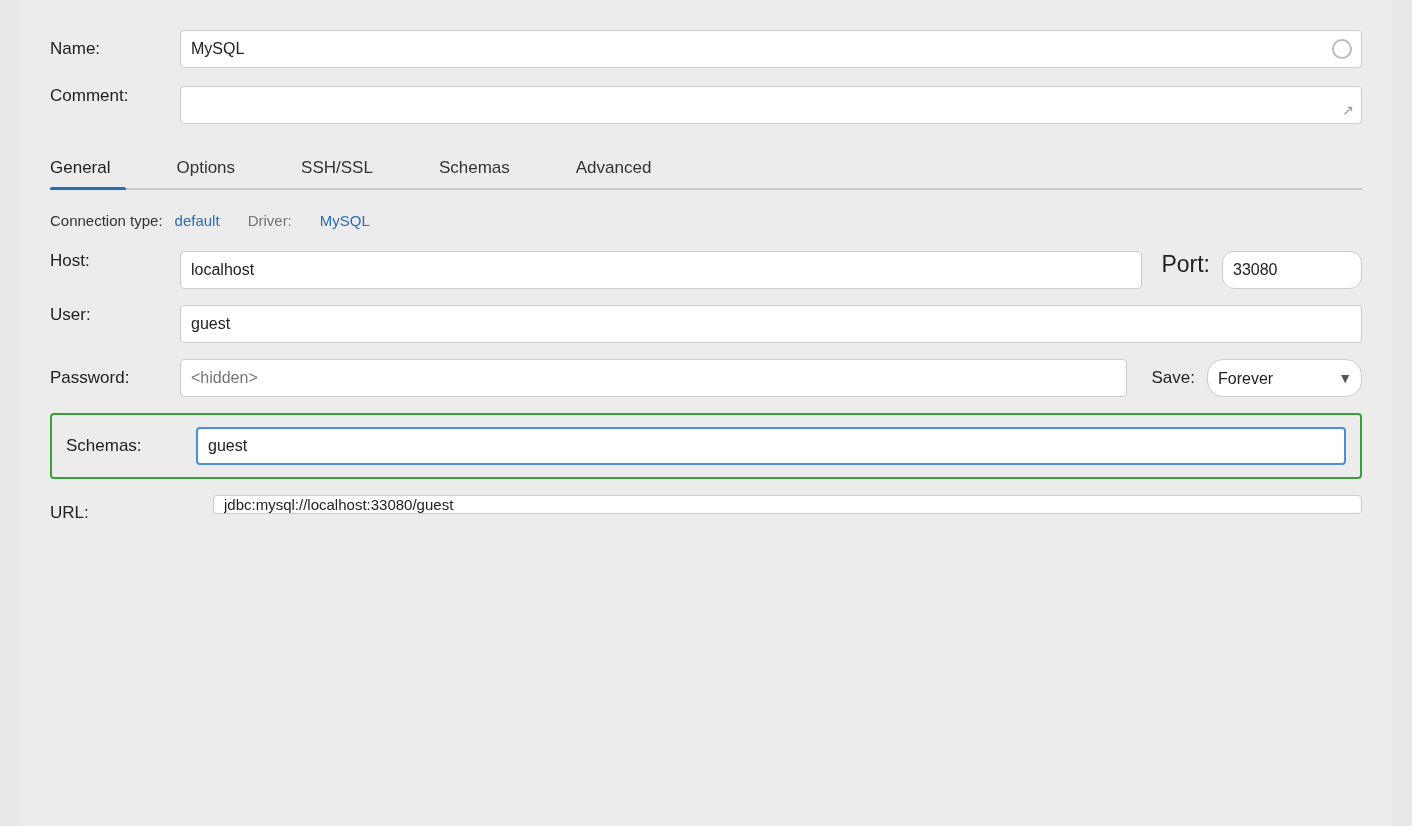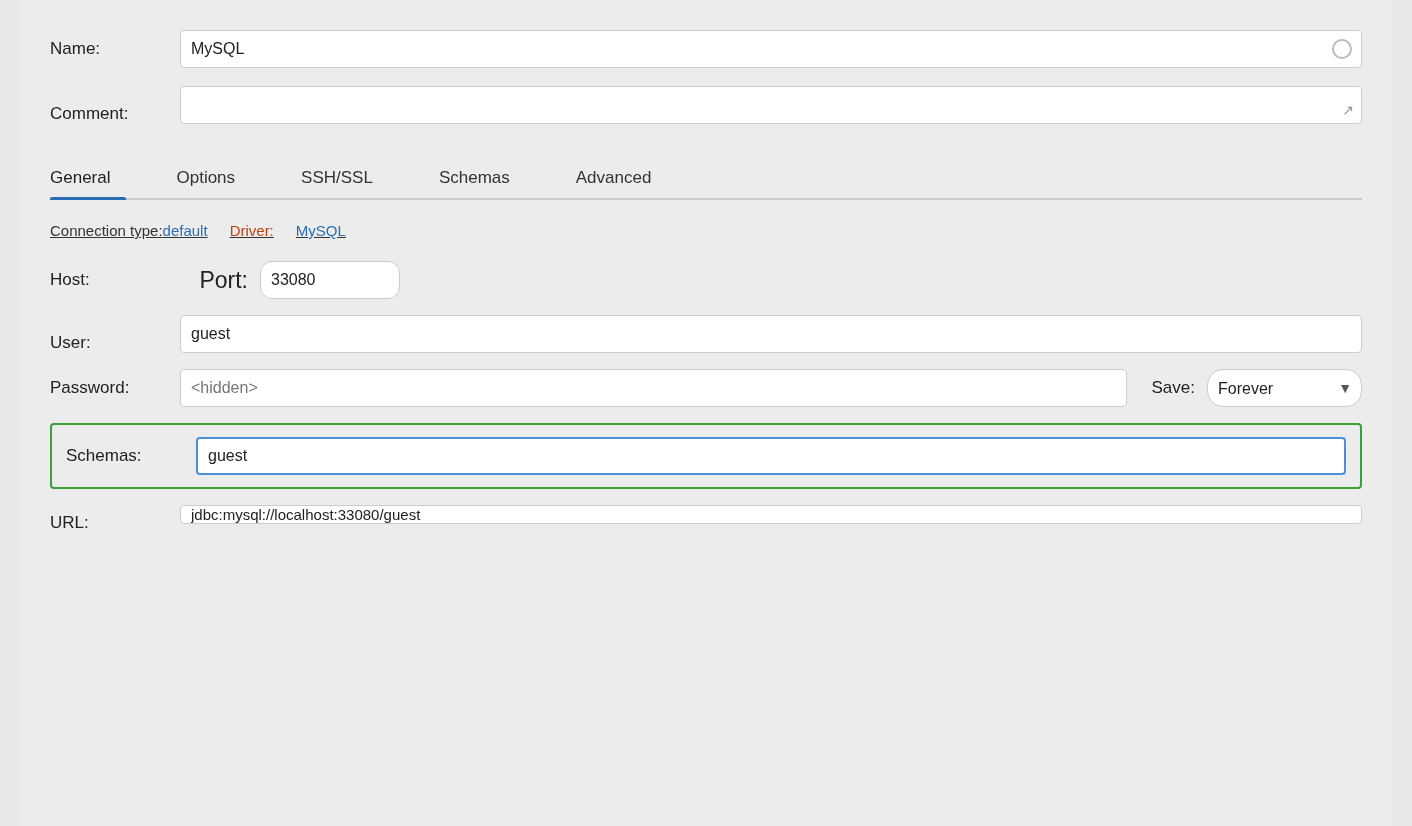--- a/index.html
+++ b/index.html
@@ -21,22 +21,22 @@
 
     .dialog {
       background: #ececec;
       width: 1372px;
       min-height: 826px;
       padding: 30px 30px 30px 30px;
     }
 
     .form-row {
       display: flex;
-      align-items: flex-end;
-      margin-bottom: 36px;
+      align-items: flex-start;
+      margin-bottom: 26px;
     }
 
     .form-label {
       font-size: 17px;
       color: #222;
       width: 130px;
       flex-shrink: 0;
       text-align: left;
     }
 
@@ -143,40 +143,38 @@
       right: 0;
       height: 3px;
       background: #2b6db5;
       border-radius: 2px 2px 0 0;
     }
 
     
     .connection-info {
       display: flex;
       align-items: center;
-      gap: 0;
+      gap: 12px;
       font-size: 15px;
       color: #333;
       margin: 22px 0 22px 0;
-      text-decoration: underline;
     }
 
     .connection-info .link {
       color: #2b6db5;
       cursor: pointer;
     }
 
     .connection-info .separator {
-      margin: 0 22px;
-      color: #c2410c;
+      margin: 0 16px;
+      color: #737373;
     }
 
     .host-port-row {
       display: flex;
-      align-items: center;
       margin-bottom: 16px;
     }
 
     .host-label {
       font-size: 17px;
       color: #222;
       width: 130px;
       flex-shrink: 0;
     }
 
@@ -208,21 +206,21 @@
       border: 1px solid #ccc;
       border-radius: 12px;
       font-size: 16px;
       padding: 0 10px;
       color: #222;
       outline: none;
     }
 
     .user-row {
       display: flex;
-      align-items: flex-end;
+      align-items: flex-start;
       margin-bottom: 16px;
     }
 
     .password-row {
       display: flex;
       align-items: center;
       margin-bottom: 16px;
     }
 
     .save-label {
@@ -293,20 +291,21 @@
       font-size: 16px;
       padding: 0 10px;
       color: #222;
       outline: none;
     }
 
     .url-row {
       display: flex;
       align-items: flex-start;
       margin-bottom: 4px;
+      gap: 33px;
     }
 
     .url-label {
       font-size: 17px;
       color: #222;
       width: 130px;
       flex-shrink: 0;
       padding-top: 8px;
     }
 
@@ -369,20 +368,21 @@
 
   <div class="connection-info">
     <span>Connection type:</span>
     <span class="link">default</span>
     <span class="separator">Driver:</span>
     <span class="link">MySQL</span>
   </div>
 
   <div class="host-port-row">
     <span class="host-label">Host:</span>
+    <input class="host-input" type="text" value="localhost" style="">
     <span class="port-label">Port:</span>
     <input class="port-input" type="text" value="33080" style="">
   </div>
 
   <div class="user-row">
     <span class="host-label">User:</span>
     <input class="host-input" type="text" value="guest" style="">
   </div>
 
   <div class="password-row">

